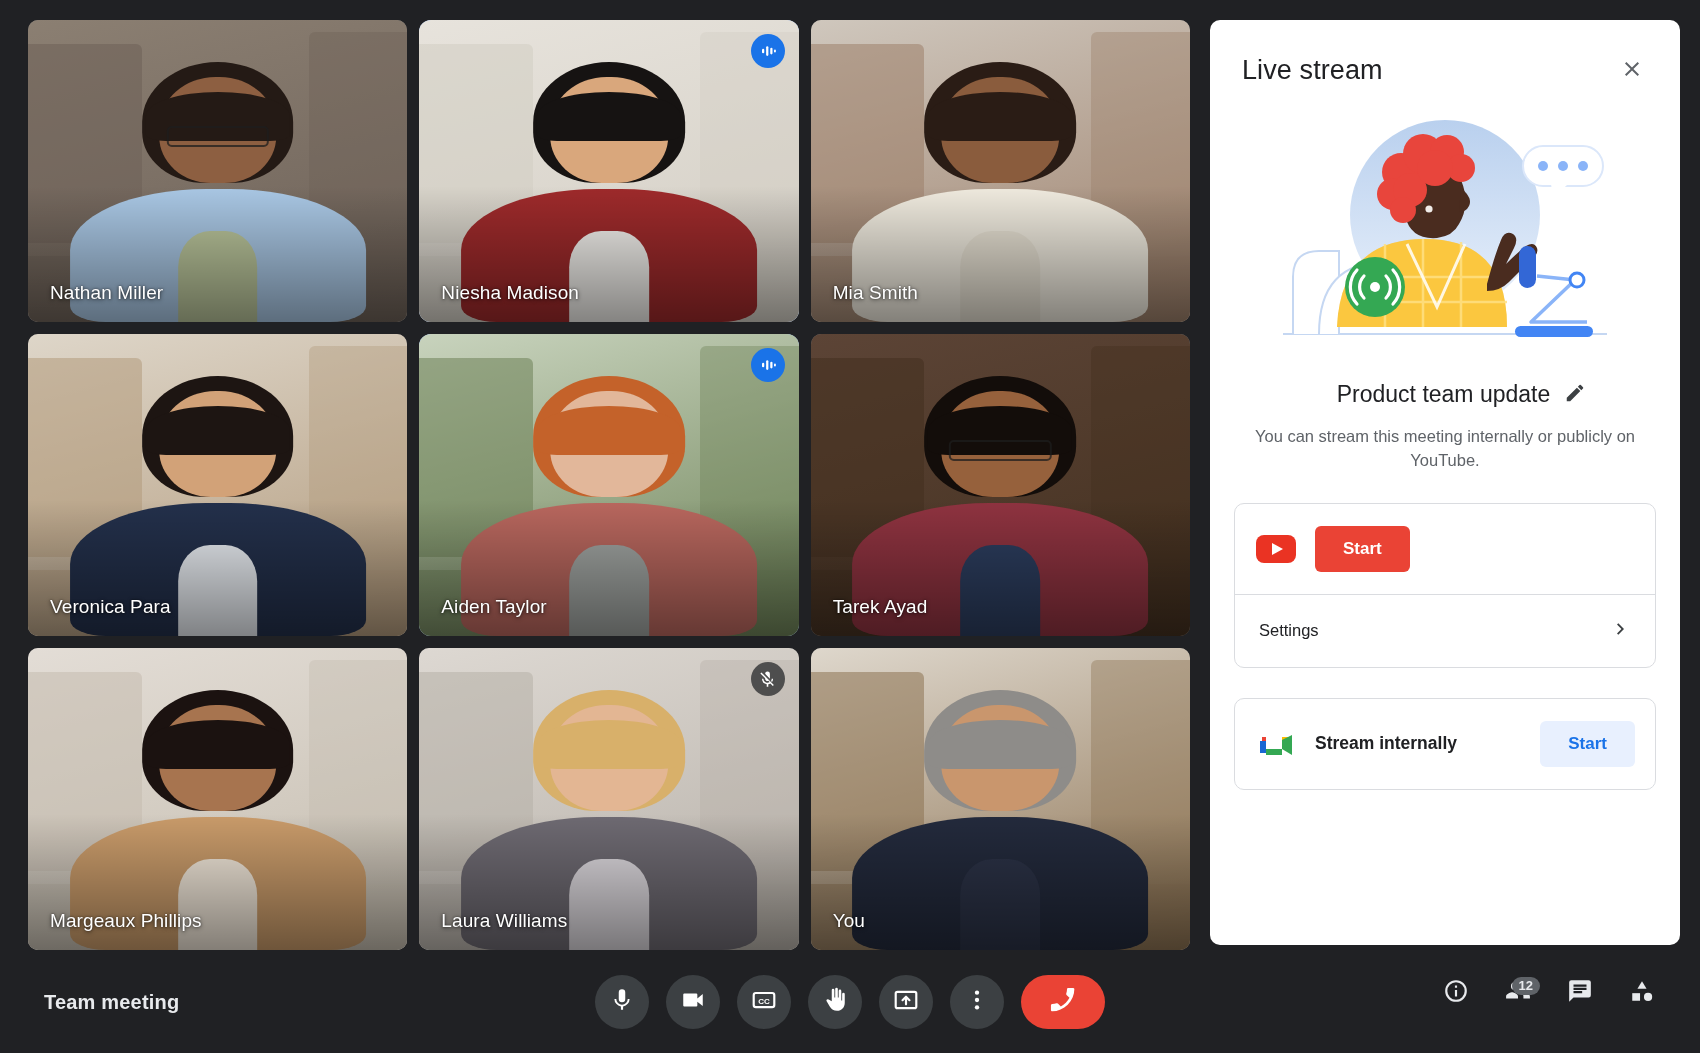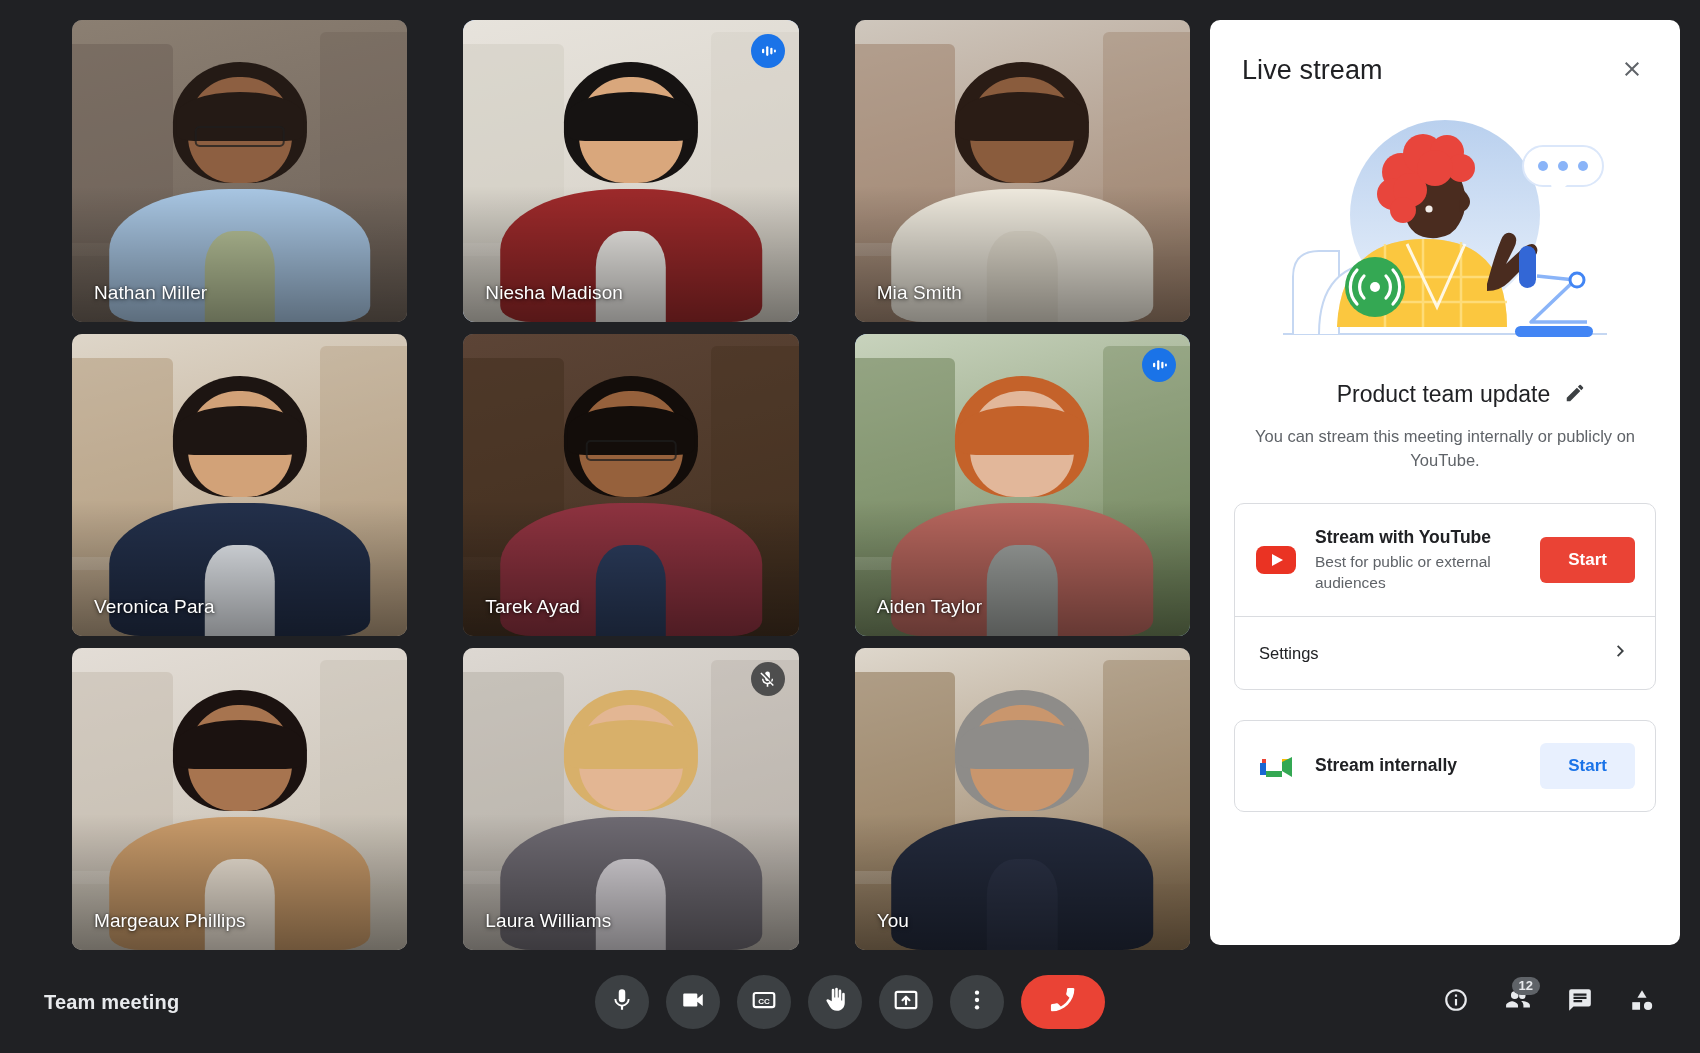--- a/index.html
+++ b/index.html
@@ -16,21 +16,20 @@
     position: absolute; left: 28px; top: 20px;
     width: 1162px; height: 930px;
     display: grid;
     grid-template-columns: repeat(3, 1fr);
     grid-template-rows: repeat(3, 1fr);
     gap: 12px;
   }
   .tile {
     position: relative; border-radius: 10px; overflow: hidden;
     background: #737373;
-    margin-left: 44px;
   }
   .tile.speaking { outline: 3px solid #8ab4f8; outline-offset: -3px; border-radius: 12px; }
   .name {
     position: absolute; left: 22px; bottom: 18px;
     color: #fff; font-size: 19px; letter-spacing: .1px;
     text-shadow: 0 1px 4px rgba(0,0,0,.65), 0 0 2px rgba(0,0,0,.5);
     z-index: 4; white-space: nowrap;
   }
   .badge-ind {
     position: absolute; right: 14px; top: 14px;
@@ -93,21 +92,21 @@
   #bottombar { position:absolute; left:0; bottom:0; width:1700px; height:103px; background:#202124; }
   .meeting-title { position:absolute; left:44px; top:50%; transform:translateY(-50%);
      color:#e8eaed; font-size: 20px; font-weight: bold; letter-spacing:.2px; }
   .center-ctrls { position:absolute; left:50%; transform:translateX(-50%); top:50%; margin-top:-27px;
      display:flex; align-items:center; gap: 17px; }
   .ctrl { width:54px; height:54px; border-radius:50%; background:#3c4043; border:none;
      display:flex; align-items:center; justify-content:center; cursor:pointer; }
   .ctrl.end { width:84px; height:54px; border-radius:27px; background:#ea4335; }
   .right-ctrls { position:absolute; right:34px; top:50%; margin-top:-24px; display:flex; align-items:center; gap: 14px; }
   .rc { width:48px; height:48px; border-radius:50%; background:transparent; border:none;
-     display:flex; align-items:center; justify-content:center; cursor:pointer; position:relative; }
+     display:flex; align-items:flex-start; justify-content:center; cursor:pointer; position:relative; }
   .count-badge { position:absolute; top:-1px; right:2px; background:#5f6368; color:#e8eaed;
      font-size:13px; font-weight:bold; border-radius:9px; padding:1px 7px; line-height:16px; }
 </style>
 </head>
 <body>
 
 <div id="app">
 
   <div id="grid">
       <div class="tile">
@@ -181,64 +180,64 @@
       <div style="position:absolute;left:50%;transform:translateX(-50%);bottom:0;width:21%;height:30%;background:#e9edf2;border-radius:40% 40% 0 0"></div>
       <div class="hair" style="top:14%;width:40%;height:40%;background:#1d1512"></div>
       <div class="head" style="top:19%;width:31%;height:35%;background:#d2a278"></div>
       <div style="position:absolute;left:50%;transform:translateX(-50%);top:24%;width:38%;height:16%;background:#1d1512;border-radius:50% 50% 14% 14%"></div>
 
       <div class="shade"></div>
     </div>
 
     <div class="name">Veronica Para</div>
   </div>
+      <div class="tile speaking">
+    <div class="scene">
+      <div style="position:absolute;inset:0;background:linear-gradient(165deg, #c8d3bd 0%, #6d8257 100%)"></div>
+      <div style="position:absolute;left:-6%;top:8%;width:36%;height:66%;background:#6d8257;opacity:.55;border-radius:6px"></div>
+      <div style="position:absolute;right:-4%;top:4%;width:30%;height:74%;background:#6d8257;opacity:.4;border-radius:6px"></div>
+      <div style="position:absolute;left:0;right:0;bottom:0;height:22%;background:#6d8257;opacity:.5"></div>
+      <div class="torso" style="bottom:0;width:78%;height:44%;background:#b9675e"></div>
+      <div style="position:absolute;left:50%;transform:translateX(-50%);bottom:0;width:21%;height:30%;background:#9fa3a0;border-radius:40% 40% 0 0"></div>
+      <div class="hair" style="top:14%;width:40%;height:40%;background:#c4622a"></div>
+      <div class="head" style="top:19%;width:31%;height:35%;background:#e2b79a"></div>
+      <div style="position:absolute;left:50%;transform:translateX(-50%);top:24%;width:38%;height:16%;background:#c4622a;border-radius:50% 50% 14% 14%"></div>
+
+      <div class="shade"></div>
+    </div>
+    <div class="badge-ind speak">
+          <svg width="18" height="18" viewBox="0 0 24 24">
+            <g fill="#fff">
+              <rect x="4" y="9" width="3" height="6" rx="1.5"></rect>
+              <rect x="9.5" y="5.5" width="3" height="13" rx="1.5"></rect>
+              <rect x="15" y="7.5" width="3" height="9" rx="1.5"></rect>
+              <rect x="20" y="10" width="2.5" height="4" rx="1.25"></rect>
+            </g>
+          </svg>
+        </div>
+
+    <div class="name">Aiden Taylor</div>
+  </div>
       <div class="tile">
     <div class="scene">
       <div style="position:absolute;inset:0;background:linear-gradient(165deg, #5c4436 0%, #43301f 100%)"></div>
       <div style="position:absolute;left:-6%;top:8%;width:36%;height:66%;background:#43301f;opacity:.55;border-radius:6px"></div>
       <div style="position:absolute;right:-4%;top:4%;width:30%;height:74%;background:#43301f;opacity:.4;border-radius:6px"></div>
       <div style="position:absolute;left:0;right:0;bottom:0;height:22%;background:#43301f;opacity:.5"></div>
       <div class="torso" style="bottom:0;width:78%;height:44%;background:#8f3340"></div>
       <div style="position:absolute;left:50%;transform:translateX(-50%);bottom:0;width:21%;height:30%;background:#2c3d5e;border-radius:40% 40% 0 0"></div>
       <div class="hair" style="top:14%;width:40%;height:40%;background:#130d0a"></div>
       <div class="head" style="top:19%;width:31%;height:35%;background:#96613c"></div>
       <div style="position:absolute;left:50%;transform:translateX(-50%);top:24%;width:38%;height:16%;background:#130d0a;border-radius:50% 50% 14% 14%"></div>
       <div style="position:absolute;left:50%;transform:translateX(-50%);top:35%;width:27%;height:7%;border:2px solid rgba(30,30,30,.75);border-radius:5px"></div>
       <div class="shade"></div>
     </div>
 
     <div class="name">Tarek Ayad</div>
   </div>
-      <div class="tile speaking">
-    <div class="scene">
-      <div style="position:absolute;inset:0;background:linear-gradient(165deg, #c8d3bd 0%, #6d8257 100%)"></div>
-      <div style="position:absolute;left:-6%;top:8%;width:36%;height:66%;background:#6d8257;opacity:.55;border-radius:6px"></div>
-      <div style="position:absolute;right:-4%;top:4%;width:30%;height:74%;background:#6d8257;opacity:.4;border-radius:6px"></div>
-      <div style="position:absolute;left:0;right:0;bottom:0;height:22%;background:#6d8257;opacity:.5"></div>
-      <div class="torso" style="bottom:0;width:78%;height:44%;background:#b9675e"></div>
-      <div style="position:absolute;left:50%;transform:translateX(-50%);bottom:0;width:21%;height:30%;background:#9fa3a0;border-radius:40% 40% 0 0"></div>
-      <div class="hair" style="top:14%;width:40%;height:40%;background:#c4622a"></div>
-      <div class="head" style="top:19%;width:31%;height:35%;background:#e2b79a"></div>
-      <div style="position:absolute;left:50%;transform:translateX(-50%);top:24%;width:38%;height:16%;background:#c4622a;border-radius:50% 50% 14% 14%"></div>
-
-      <div class="shade"></div>
-    </div>
-    <div class="badge-ind speak">
-          <svg width="18" height="18" viewBox="0 0 24 24">
-            <g fill="#fff">
-              <rect x="4" y="9" width="3" height="6" rx="1.5"></rect>
-              <rect x="9.5" y="5.5" width="3" height="13" rx="1.5"></rect>
-              <rect x="15" y="7.5" width="3" height="9" rx="1.5"></rect>
-              <rect x="20" y="10" width="2.5" height="4" rx="1.25"></rect>
-            </g>
-          </svg>
-        </div>
-
-    <div class="name">Aiden Taylor</div>
-  </div>
       <div class="tile">
     <div class="scene">
       <div style="position:absolute;inset:0;background:linear-gradient(165deg, #e3ddd6 0%, #c4bcae 100%)"></div>
       <div style="position:absolute;left:-6%;top:8%;width:36%;height:66%;background:#c4bcae;opacity:.55;border-radius:6px"></div>
       <div style="position:absolute;right:-4%;top:4%;width:30%;height:74%;background:#c4bcae;opacity:.4;border-radius:6px"></div>
       <div style="position:absolute;left:0;right:0;bottom:0;height:22%;background:#c4bcae;opacity:.5"></div>
       <div class="torso" style="bottom:0;width:78%;height:44%;background:#c99b6a"></div>
       <div style="position:absolute;left:50%;transform:translateX(-50%);bottom:0;width:21%;height:30%;background:#f0e6d8;border-radius:40% 40% 0 0"></div>
       <div class="hair" style="top:14%;width:40%;height:40%;background:#1b1210"></div>
       <div class="head" style="top:19%;width:31%;height:35%;background:#a7744f"></div>
@@ -392,24 +391,20 @@
 
     <div class="panel-desc">You can stream this meeting internally or publicly on YouTube.</div>
 
     <div class="card">
       <div class="card-row">
         <div class="card-icon">
           <svg width="42" height="30" viewBox="0 0 42 30">
             <rect x="1" y="1" width="40" height="28" rx="8" fill="#ea3323"></rect>
             <path d="M17 9 L28 15 L17 21 Z" fill="#fff"></path>
           </svg>
-        </div>
-        <div class="card-text">
-          <div class="card-title">Stream with YouTube</div>
-          <div class="card-sub">Best for public or external audiences</div>
         </div>
         <button class="btn-start-red">Start</button>
       </div>
       <div class="card-div"></div>
       <div class="settings-row">
         <span class="settings-label">Settings</span>
         <span>
           <svg width="24" height="24" viewBox="0 0 24 24">
               <path d="M9.3 6.3L8 7.6l4.4 4.4L8 16.4l1.3 1.3 5.7-5.7z" fill="#3c4043"></path>
             </svg>

